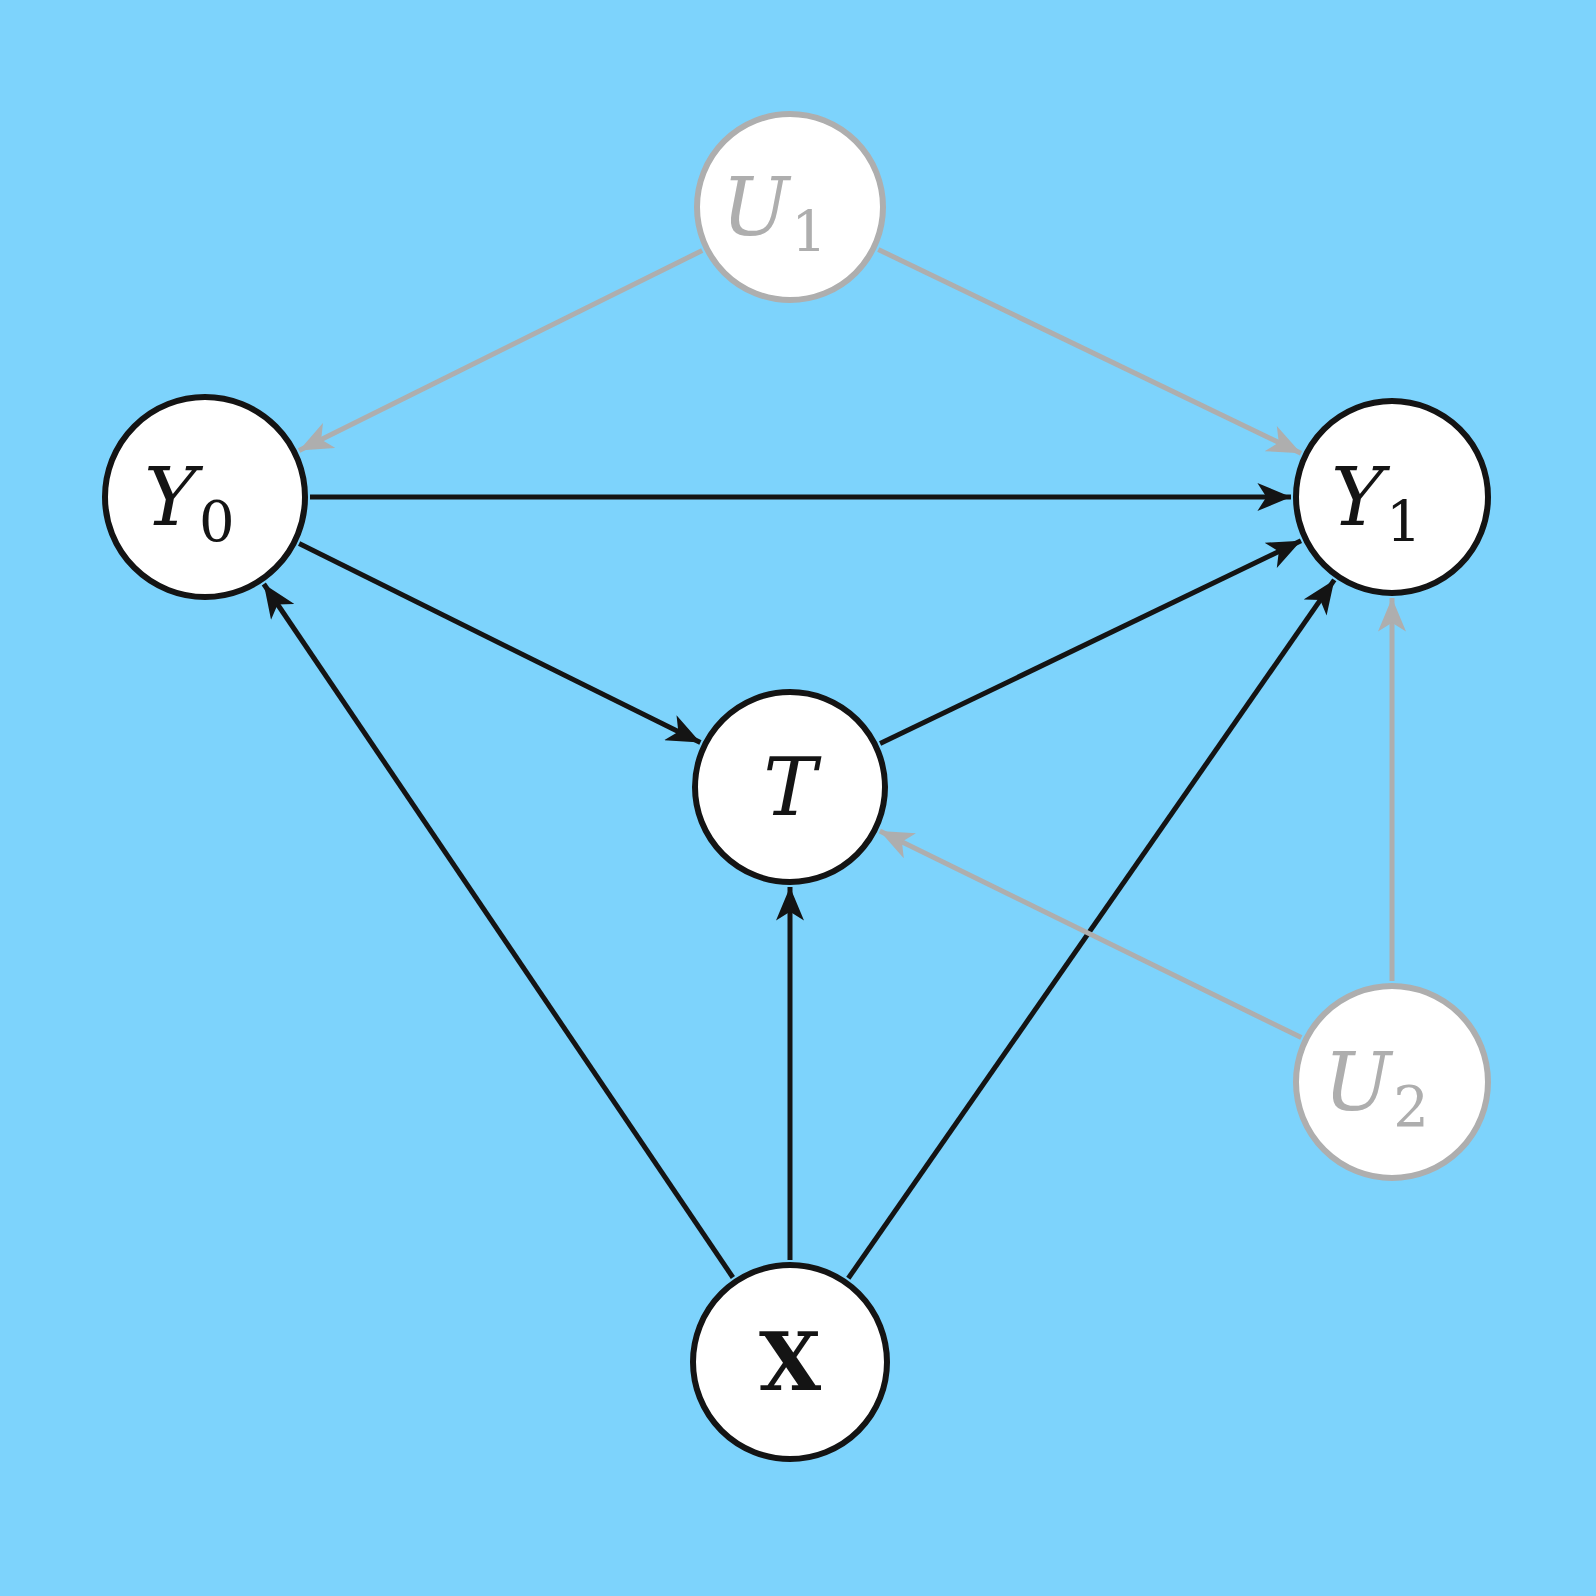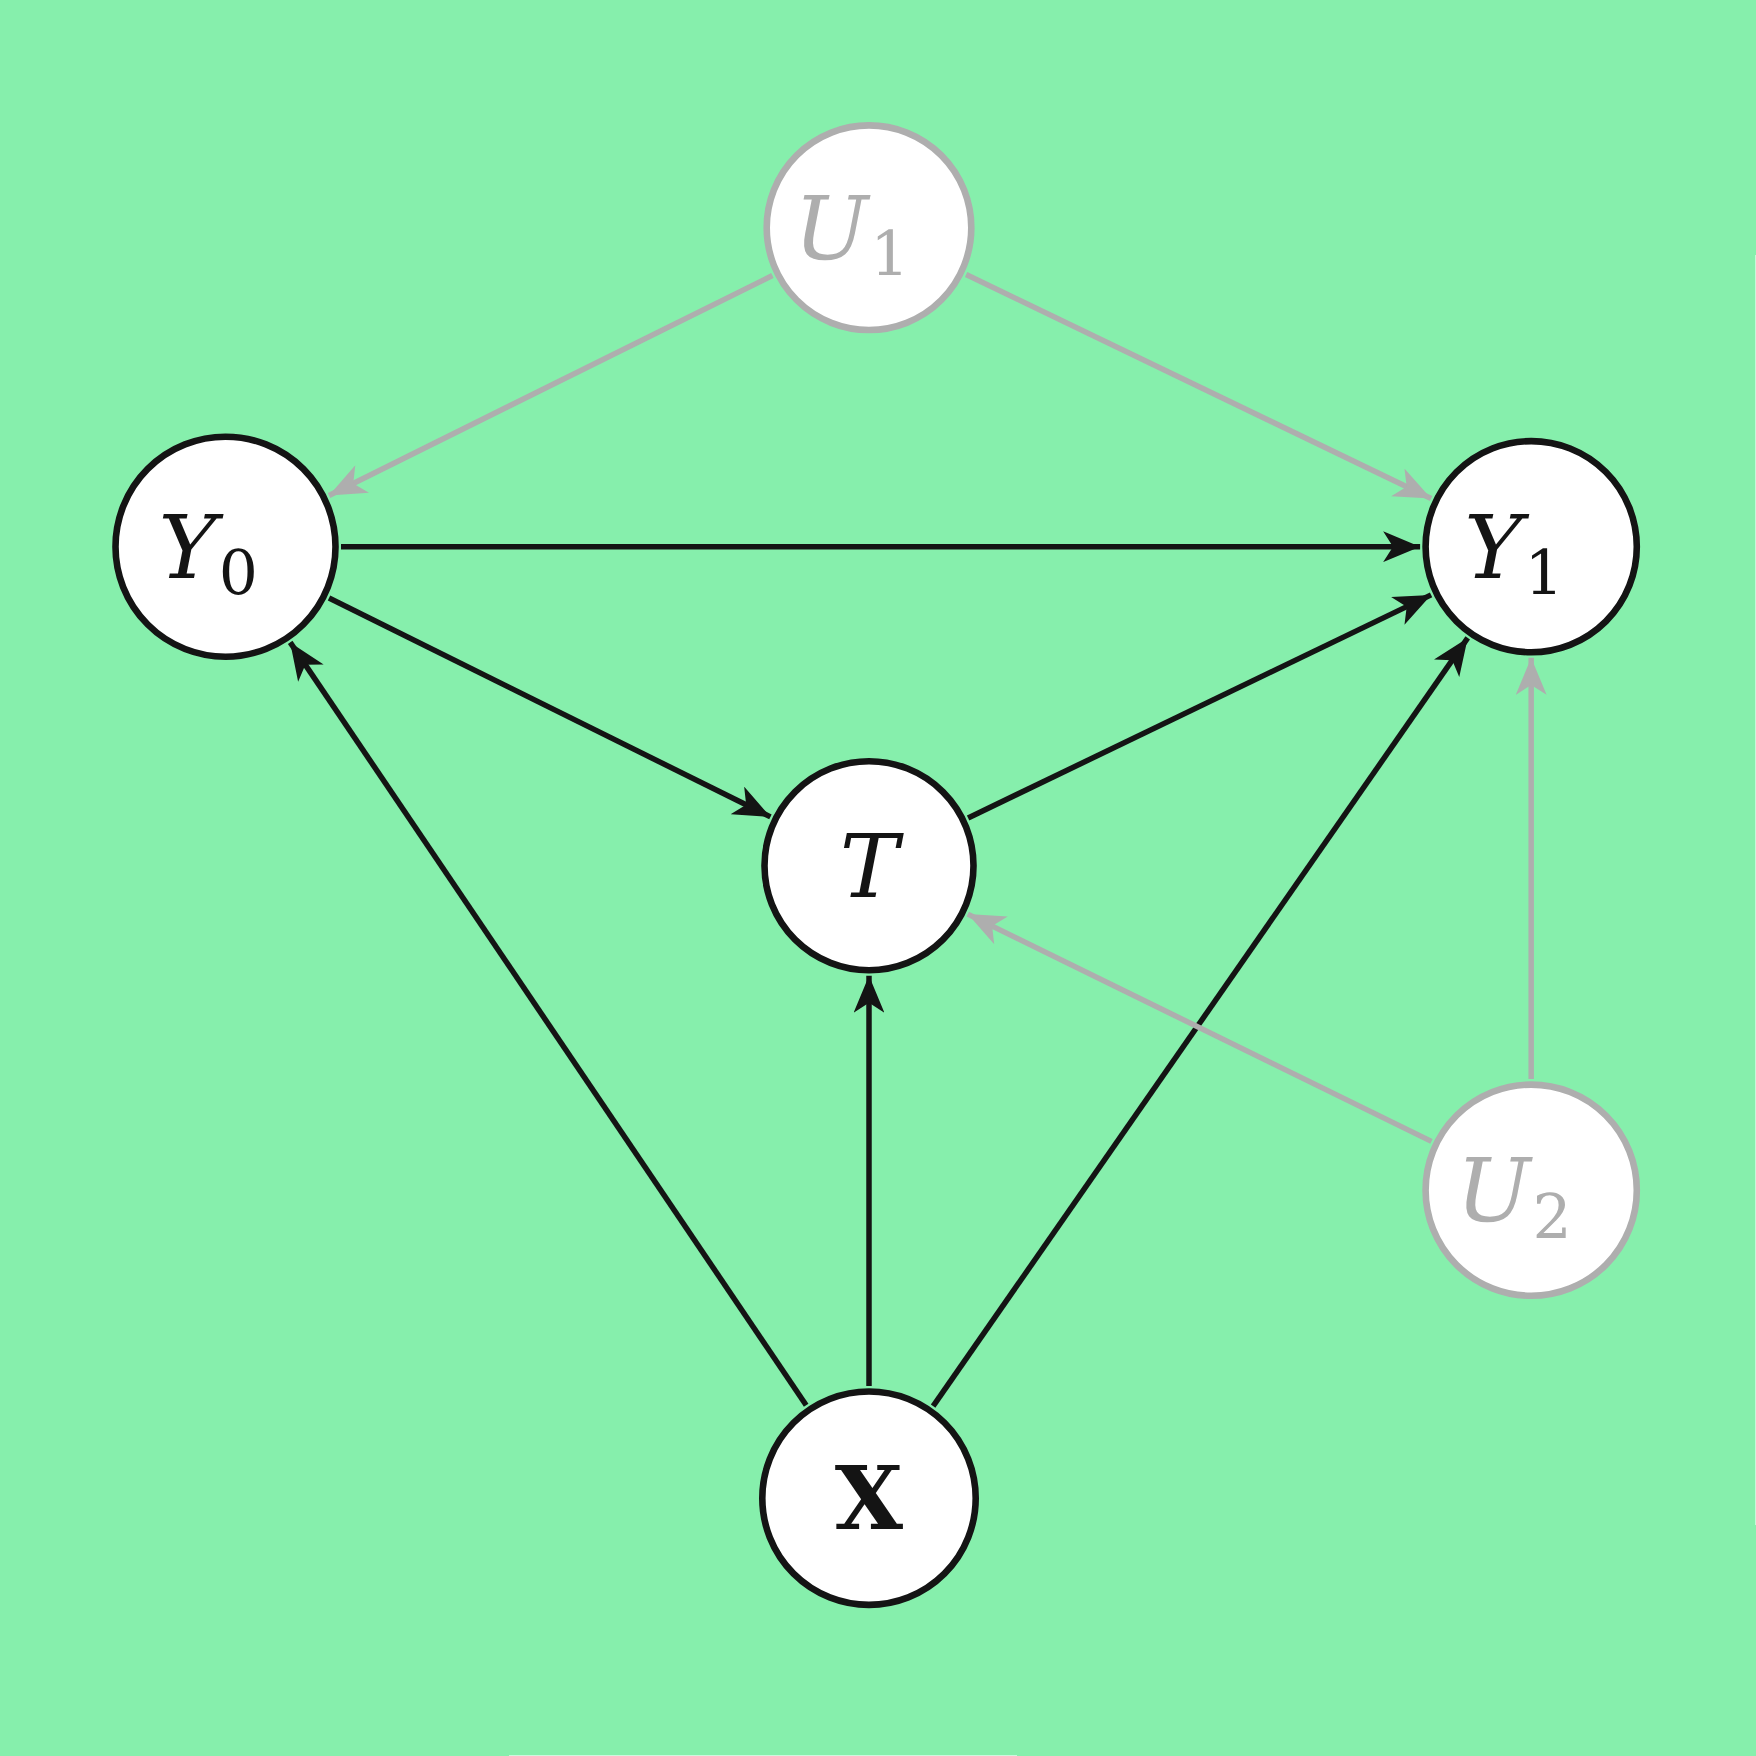--- a/index.html
+++ b/index.html
@@ -4,21 +4,21 @@
 <style>
   html, body {
     margin: 0;
     padding: 0;
     background: #ffffff;
     font-family: "DejaVu Serif", serif;
   }
   .canvas-wrap {
     width: 1596px;
     height: 1596px;
-    background: #86efac;
+    background: #7dd3fc;
     position: relative;
     text-decoration: underline;
   }
   svg {
     display: block;
     width: 100%;
     height: 100%;
   }
   .node-circle {
     fill: #ffffff;

